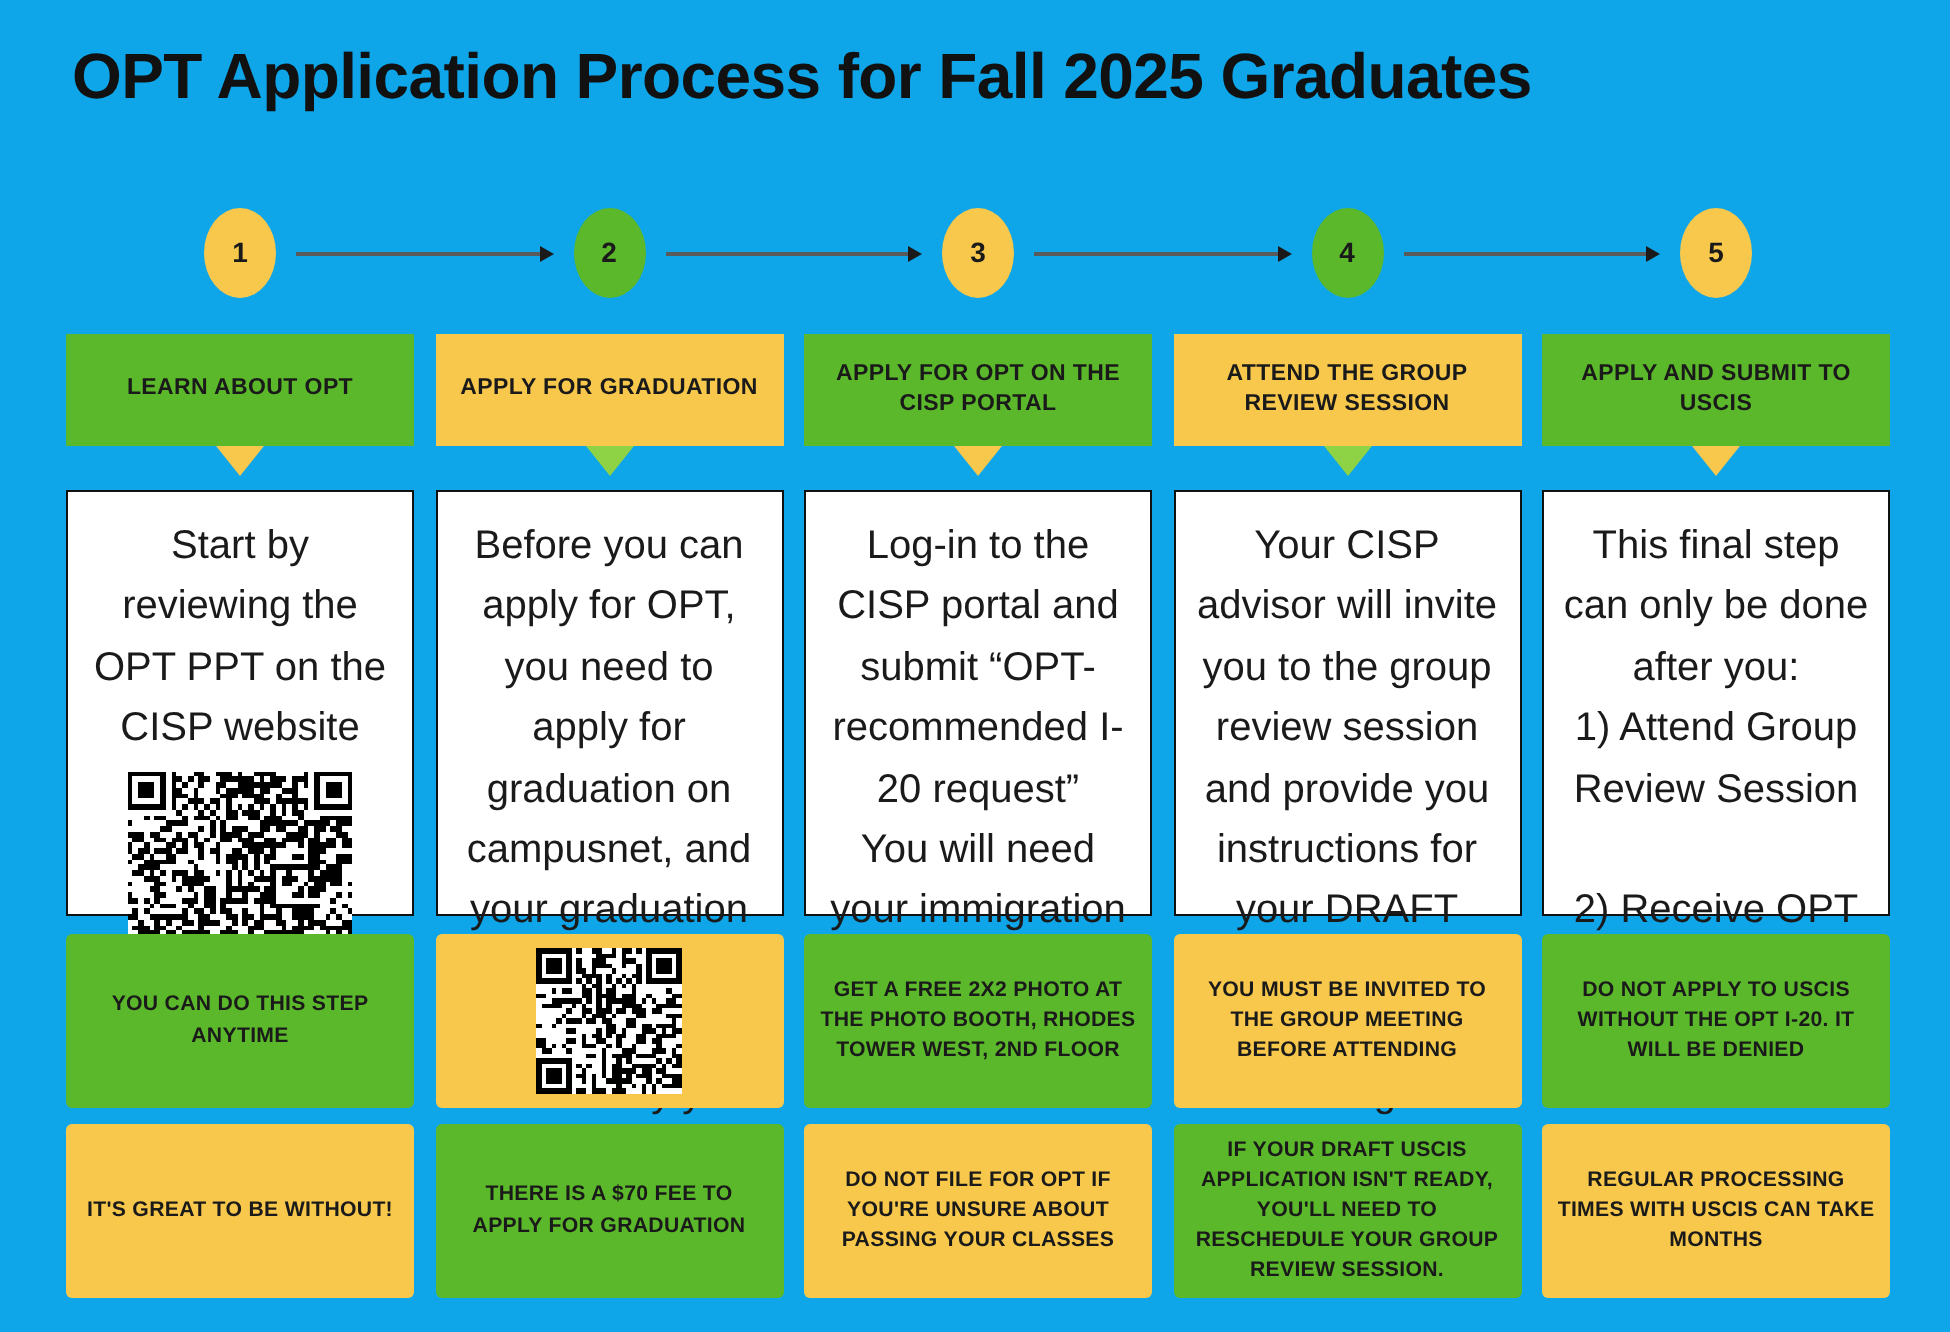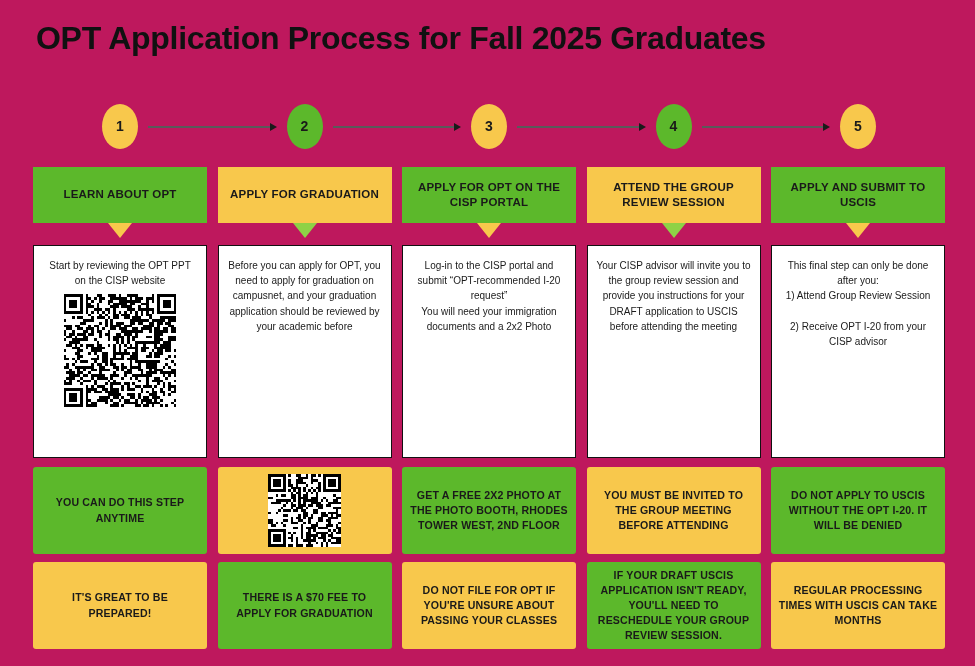--- a/index.html
+++ b/index.html
@@ -10,21 +10,21 @@
     height: 666px;
     background: #ffffff;
     font-family: "Liberation Sans", sans-serif;
     overflow: hidden;
   }
 
   #page {
     position: relative;
     width: 975px;
     height: 666px;
-    background: #be185d;
+    background: #0ea5e9;
   }
 
   
   .page-title {
     position: absolute;
     left: 36px;
     top: 20px;
     font-size: 32px;
     font-weight: bold;
     color: #111111;
@@ -137,21 +137,21 @@
     border: 1.5px solid #111111;
     background: #ffffff;
     padding: 12px 9px 8px 9px;
     display: flex;
     flex-direction: column;
     align-items: center;
   }
   .desc-text {
     width: 100%;
     text-align: center;
-    font-size: 10px;
+    font-size: 20px;
     line-height: 1.52;
     color: #1a1a1a;
     white-space: pre-line;
   }
   .qr-holder {
     margin-top: 6px;
     display: flex;
     justify-content: center;
   }
 
@@ -1970,20 +1970,20 @@
 
   <div class="tips-row row1">
       <div class="tip-box green" style="left: 0px;"><span>YOU CAN DO THIS STEP ANYTIME</span></div>
       <div class="tip-box amber has-qr" style="left: 184.5px;"><div class="qr" style="grid-template-columns: repeat(29, 2.5px); grid-template-rows: repeat(29, 2.5px);"><i class="b"></i><i class="b"></i><i class="b"></i><i class="b"></i><i class="b"></i><i class="b"></i><i class="b"></i><i class="w"></i><i class="b"></i><i class="w"></i><i class="w"></i><i class="b"></i><i class="b"></i><i class="w"></i><i class="w"></i><i class="b"></i><i class="w"></i><i class="b"></i><i class="b"></i><i class="w"></i><i class="b"></i><i class="w"></i><i class="b"></i><i class="b"></i><i class="b"></i><i class="b"></i><i class="b"></i><i class="b"></i><i class="b"></i><i class="b"></i><i class="w"></i><i class="w"></i><i class="w"></i><i class="w"></i><i class="w"></i><i class="b"></i><i class="w"></i><i class="w"></i><i class="w"></i><i class="w"></i><i class="w"></i><i class="b"></i><i class="b"></i><i class="b"></i><i class="b"></i><i class="w"></i><i class="b"></i><i class="w"></i><i class="w"></i><i class="w"></i><i class="w"></i><i class="b"></i><i class="w"></i><i class="w"></i><i class="w"></i><i class="w"></i><i class="w"></i><i class="b"></i><i class="b"></i><i class="w"></i><i class="b"></i><i class="b"></i><i class="b"></i><i class="w"></i><i class="b"></i><i class="w"></i><i class="b"></i><i class="w"></i><i class="w"></i><i class="b"></i><i class="b"></i><i class="b"></i><i class="w"></i><i class="w"></i><i class="w"></i><i class="b"></i><i class="b"></i><i class="b"></i><i class="w"></i><i class="w"></i><i class="b"></i><i class="w"></i><i class="b"></i><i class="b"></i><i class="b"></i><i class="w"></i><i class="b"></i><i class="b"></i><i class="w"></i><i class="b"></i><i class="b"></i><i class="b"></i><i class="w"></i><i class="b"></i><i class="w"></i><i class="b"></i><i class="w"></i><i class="w"></i><i class="b"></i><i class="b"></i><i class="b"></i><i class="b"></i><i class="w"></i><i class="w"></i><i class="b"></i><i class="w"></i><i class="w"></i><i class="b"></i><i class="w"></i><i class="b"></i><i class="w"></i><i class="b"></i><i class="b"></i><i class="b"></i><i class="w"></i><i class="b"></i><i class="b"></i><i class="w"></i><i class="b"></i><i class="b"></i><i class="b"></i><i class="w"></i><i class="b"></i><i class="w"></i><i class="b"></i><i class="b"></i><i class="w"></i><i class="b"></i><i class="w"></i><i class="w"></i><i class="w"></i><i class="b"></i><i class="w"></i><i class="w"></i><i class="w"></i><i class="w"></i><i class="b"></i><i class="w"></i><i class="b"></i><i class="w"></i><i class="b"></i><i class="b"></i><i class="b"></i><i class="w"></i><i class="b"></i><i class="b"></i><i class="w"></i><i class="w"></i><i class="w"></i><i class="w"></i><i class="w"></i><i class="b"></i><i class="w"></i><i class="w"></i><i class="b"></i><i class="b"></i><i class="b"></i><i class="b"></i><i class="w"></i><i class="b"></i><i class="w"></i><i class="w"></i><i class="b"></i><i class="w"></i><i class="b"></i><i class="b"></i><i class="w"></i><i class="b"></i><i class="w"></i><i class="w"></i><i class="w"></i><i class="w"></i><i class="w"></i><i class="b"></i><i class="b"></i><i class="b"></i><i class="b"></i><i class="b"></i><i class="b"></i><i class="b"></i><i class="b"></i><i class="w"></i><i class="b"></i><i class="w"></i><i class="b"></i><i class="w"></i><i class="b"></i><i class="w"></i><i class="b"></i><i class="w"></i><i class="b"></i><i class="w"></i><i class="b"></i><i class="w"></i><i class="b"></i><i class="w"></i><i class="b"></i><i class="b"></i><i class="b"></i><i class="b"></i><i class="b"></i><i class="b"></i><i class="b"></i><i class="w"></i><i class="w"></i><i class="w"></i><i class="w"></i><i class="w"></i><i class="w"></i><i class="w"></i><i class="w"></i><i class="w"></i><i class="b"></i><i class="w"></i><i class="b"></i><i class="b"></i><i class="w"></i><i class="w"></i><i class="b"></i><i class="w"></i><i class="b"></i><i class="w"></i><i class="b"></i><i class="w"></i><i class="w"></i><i class="w"></i><i class="w"></i><i class="w"></i><i class="w"></i><i class="w"></i><i class="w"></i><i class="w"></i><i class="w"></i><i class="w"></i><i class="w"></i><i class="b"></i><i class="w"></i><i class="b"></i><i class="b"></i><i class="w"></i><i class="w"></i><i class="b"></i><i class="b"></i><i class="w"></i><i class="b"></i><i class="w"></i><i class="b"></i><i class="b"></i><i class="w"></i><i class="w"></i><i class="w"></i><i class="b"></i><i class="w"></i><i class="w"></i><i class="w"></i><i class="w"></i><i class="w"></i><i class="w"></i><i class="b"></i><i class="w"></i><i class="w"></i><i class="b"></i><i class="b"></i><i class="w"></i><i class="w"></i><i class="w"></i><i class="w"></i><i class="w"></i><i class="w"></i><i class="w"></i><i class="b"></i><i class="b"></i><i class="w"></i><i class="b"></i><i class="b"></i><i class="b"></i><i class="b"></i><i class="w"></i><i class="b"></i><i class="b"></i><i class="b"></i><i class="w"></i><i class="w"></i><i class="b"></i><i class="w"></i><i class="w"></i><i class="w"></i><i class="w"></i><i class="b"></i><i class="b"></i><i class="w"></i><i class="w"></i><i class="w"></i><i class="b"></i><i class="b"></i><i class="b"></i><i class="b"></i><i class="b"></i><i class="b"></i><i class="w"></i><i class="b"></i><i class="w"></i><i class="b"></i><i class="w"></i><i class="b"></i><i class="b"></i><i class="b"></i><i class="b"></i><i class="b"></i><i class="b"></i><i class="w"></i><i class="b"></i><i class="w"></i><i class="b"></i><i class="w"></i><i class="w"></i><i class="b"></i><i class="b"></i><i class="w"></i><i class="w"></i><i class="b"></i><i class="b"></i><i class="b"></i><i class="b"></i><i class="w"></i><i class="w"></i><i class="b"></i><i class="w"></i><i class="b"></i><i class="w"></i><i class="w"></i><i class="b"></i><i class="w"></i><i class="b"></i><i class="w"></i><i class="w"></i><i class="b"></i><i class="b"></i><i class="b"></i><i class="b"></i><i class="w"></i><i class="w"></i><i class="w"></i><i class="b"></i><i class="b"></i><i class="b"></i><i class="b"></i><i class="b"></i><i class="w"></i><i class="w"></i><i class="w"></i><i class="w"></i><i class="w"></i><i class="w"></i><i class="b"></i><i class="w"></i><i class="w"></i><i class="b"></i><i class="b"></i><i class="w"></i><i class="b"></i><i class="b"></i><i class="b"></i><i class="w"></i><i class="b"></i><i class="b"></i><i class="w"></i><i class="b"></i><i class="b"></i><i class="b"></i><i class="w"></i><i class="b"></i><i class="b"></i><i class="w"></i><i class="w"></i><i class="w"></i><i class="w"></i><i class="w"></i><i class="w"></i><i class="w"></i><i class="w"></i><i class="w"></i><i class="b"></i><i class="w"></i><i class="w"></i><i class="w"></i><i class="b"></i><i class="w"></i><i class="b"></i><i class="b"></i><i class="b"></i><i class="w"></i><i class="b"></i><i class="w"></i><i class="w"></i><i class="w"></i><i class="w"></i><i class="b"></i><i class="b"></i><i class="w"></i><i class="w"></i><i class="w"></i><i class="w"></i><i class="b"></i><i class="b"></i><i class="b"></i><i class="w"></i><i class="w"></i><i class="w"></i><i class="w"></i><i class="b"></i><i class="w"></i><i class="b"></i><i class="b"></i><i class="b"></i><i class="w"></i><i class="b"></i><i class="b"></i><i class="w"></i><i class="b"></i><i class="b"></i><i class="w"></i><i class="w"></i><i class="w"></i><i class="b"></i><i class="b"></i><i class="w"></i><i class="w"></i><i class="w"></i><i class="w"></i><i class="w"></i><i class="w"></i><i class="w"></i><i class="b"></i><i class="w"></i><i class="b"></i><i class="w"></i><i class="w"></i><i class="b"></i><i class="w"></i><i class="w"></i><i class="w"></i><i class="w"></i><i class="w"></i><i class="w"></i><i class="w"></i><i class="w"></i><i class="w"></i><i class="w"></i><i class="b"></i><i class="b"></i><i class="w"></i><i class="w"></i><i class="b"></i><i class="b"></i><i class="w"></i><i class="b"></i><i class="b"></i><i class="w"></i><i class="b"></i><i class="b"></i><i class="b"></i><i class="b"></i><i class="w"></i><i class="w"></i><i class="w"></i><i class="w"></i><i class="w"></i><i class="w"></i><i class="w"></i><i class="b"></i><i class="b"></i><i class="w"></i><i class="w"></i><i class="w"></i><i class="w"></i><i class="b"></i><i class="w"></i><i class="b"></i><i class="b"></i><i class="w"></i><i class="b"></i><i class="w"></i><i class="w"></i><i class="w"></i><i class="b"></i><i class="b"></i><i class="b"></i><i class="w"></i><i class="b"></i><i class="w"></i><i class="b"></i><i class="b"></i><i class="w"></i><i class="w"></i><i class="w"></i><i class="w"></i><i class="w"></i><i class="w"></i><i class="w"></i><i class="w"></i><i class="w"></i><i class="b"></i><i class="w"></i><i class="b"></i><i class="b"></i><i class="w"></i><i class="b"></i><i class="w"></i><i class="b"></i><i class="b"></i><i class="w"></i><i class="w"></i><i class="b"></i><i class="b"></i><i class="w"></i><i class="w"></i><i class="b"></i><i class="b"></i><i class="b"></i><i class="b"></i><i class="w"></i><i class="b"></i><i class="b"></i><i class="w"></i><i class="w"></i><i class="w"></i><i class="w"></i><i class="b"></i><i class="b"></i><i class="w"></i><i class="b"></i><i class="w"></i><i class="w"></i><i class="b"></i><i class="b"></i><i class="w"></i><i class="w"></i><i class="b"></i><i class="w"></i><i class="w"></i><i class="w"></i><i class="b"></i><i class="b"></i><i class="w"></i><i class="b"></i><i class="b"></i><i class="w"></i><i class="w"></i><i class="w"></i><i class="w"></i><i class="b"></i><i class="b"></i><i class="w"></i><i class="b"></i><i class="w"></i><i class="b"></i><i class="w"></i><i class="w"></i><i class="w"></i><i class="b"></i><i class="b"></i><i class="b"></i><i class="w"></i><i class="w"></i><i class="b"></i><i class="w"></i><i class="b"></i><i class="w"></i><i class="w"></i><i class="b"></i><i class="w"></i><i class="w"></i><i class="w"></i><i class="w"></i><i class="b"></i><i class="w"></i><i class="w"></i><i class="w"></i><i class="b"></i><i class="w"></i><i class="b"></i><i class="b"></i><i class="w"></i><i class="w"></i><i class="w"></i><i class="b"></i><i class="w"></i><i class="w"></i><i class="w"></i><i class="w"></i><i class="w"></i><i class="w"></i><i class="b"></i><i class="w"></i><i class="w"></i><i class="w"></i><i class="b"></i><i class="b"></i><i class="b"></i><i class="w"></i><i class="w"></i><i class="w"></i><i class="b"></i><i class="b"></i><i class="b"></i><i class="w"></i><i class="b"></i><i class="w"></i><i class="w"></i><i class="w"></i><i class="w"></i><i class="w"></i><i class="w"></i><i class="w"></i><i class="w"></i><i class="w"></i><i class="w"></i><i class="w"></i><i class="b"></i><i class="b"></i><i class="w"></i><i class="b"></i><i class="w"></i><i class="b"></i><i class="b"></i><i class="b"></i><i class="b"></i><i class="w"></i><i class="b"></i><i class="b"></i><i class="b"></i><i class="b"></i><i class="w"></i><i class="w"></i><i class="w"></i><i class="b"></i><i class="b"></i><i class="b"></i><i class="b"></i><i class="b"></i><i class="b"></i><i class="b"></i><i class="b"></i><i class="b"></i><i class="w"></i><i class="w"></i><i class="w"></i><i class="w"></i><i class="w"></i><i class="w"></i><i class="b"></i><i class="w"></i><i class="w"></i><i class="b"></i><i class="w"></i><i class="b"></i><i class="w"></i><i class="w"></i><i class="w"></i><i class="w"></i><i class="w"></i><i class="b"></i><i class="w"></i><i class="b"></i><i class="w"></i><i class="b"></i><i class="b"></i><i class="w"></i><i class="w"></i><i class="w"></i><i class="w"></i><i class="w"></i><i class="b"></i><i class="w"></i><i class="b"></i><i class="w"></i><i class="b"></i><i class="w"></i><i class="w"></i><i class="b"></i><i class="w"></i><i class="b"></i><i class="b"></i><i class="w"></i><i class="w"></i><i class="b"></i><i class="b"></i><i class="b"></i><i class="b"></i><i class="b"></i><i class="w"></i><i class="b"></i><i class="w"></i><i class="b"></i><i class="b"></i><i class="b"></i><i class="w"></i><i class="b"></i><i class="b"></i><i class="b"></i><i class="w"></i><i class="b"></i><i class="w"></i><i class="w"></i><i class="b"></i><i class="w"></i><i class="w"></i><i class="w"></i><i class="b"></i><i class="w"></i><i class="b"></i><i class="b"></i><i class="b"></i><i class="b"></i><i class="b"></i><i class="w"></i><i class="b"></i><i class="b"></i><i class="w"></i><i class="b"></i><i class="b"></i><i class="w"></i><i class="w"></i><i class="w"></i><i class="b"></i><i class="w"></i><i class="b"></i><i class="b"></i><i class="b"></i><i class="w"></i><i class="b"></i><i class="w"></i><i class="b"></i><i class="b"></i><i class="w"></i><i class="b"></i><i class="w"></i><i class="b"></i><i class="w"></i><i class="b"></i><i class="b"></i><i class="w"></i><i class="b"></i><i class="w"></i><i class="b"></i><i class="b"></i><i class="b"></i><i class="w"></i><i class="w"></i><i class="b"></i><i class="b"></i><i class="b"></i><i class="b"></i><i class="b"></i><i class="w"></i><i class="b"></i><i class="b"></i><i class="b"></i><i class="w"></i><i class="b"></i><i class="w"></i><i class="w"></i><i class="b"></i><i class="w"></i><i class="b"></i><i class="w"></i><i class="w"></i><i class="b"></i><i class="b"></i><i class="b"></i><i class="b"></i><i class="b"></i><i class="w"></i><i class="w"></i><i class="w"></i><i class="b"></i><i class="w"></i><i class="b"></i><i class="w"></i><i class="w"></i><i class="b"></i><i class="b"></i><i class="b"></i><i class="w"></i><i class="w"></i><i class="w"></i><i class="w"></i><i class="w"></i><i class="b"></i><i class="w"></i><i class="w"></i><i class="w"></i><i class="w"></i><i class="b"></i><i class="w"></i><i class="w"></i><i class="w"></i><i class="w"></i><i class="b"></i><i class="w"></i><i class="w"></i><i class="b"></i><i class="w"></i><i class="b"></i><i class="w"></i><i class="b"></i><i class="w"></i><i class="b"></i><i class="b"></i><i class="b"></i><i class="b"></i><i class="b"></i><i class="b"></i><i class="b"></i><i class="b"></i><i class="b"></i><i class="b"></i><i class="b"></i><i class="w"></i><i class="b"></i><i class="b"></i><i class="w"></i><i class="b"></i><i class="b"></i><i class="b"></i><i class="w"></i><i class="b"></i><i class="b"></i><i class="b"></i><i class="w"></i><i class="w"></i><i class="w"></i><i class="b"></i><i class="w"></i><i class="b"></i><i class="w"></i><i class="w"></i><i class="w"></i><i class="w"></i><i class="w"></i></div></div>
       <div class="tip-box green" style="left: 369px;"><span>GET A FREE 2X2 PHOTO AT THE PHOTO BOOTH, RHODES TOWER WEST, 2ND FLOOR</span></div>
       <div class="tip-box amber" style="left: 553.5px;"><span>YOU MUST BE INVITED TO THE GROUP MEETING BEFORE ATTENDING</span></div>
       <div class="tip-box green" style="left: 738px;"><span>DO NOT APPLY TO USCIS WITHOUT THE OPT I-20. IT WILL BE DENIED</span></div>
     </div>
 
   <div class="tips-row row2">
-      <div class="tip-box amber" style="left: 0px;"><span>IT'S GREAT TO BE PREPARED!</span></div>
+      <div class="tip-box amber" style="left: 0px;"><span>IT'S GREAT TO BE WITHOUT!</span></div>
       <div class="tip-box green" style="left: 184.5px;"><span>THERE IS A $70 FEE TO APPLY FOR GRADUATION</span></div>
       <div class="tip-box amber" style="left: 369px;"><span>DO NOT FILE FOR OPT IF YOU'RE UNSURE ABOUT PASSING YOUR CLASSES</span></div>
       <div class="tip-box green" style="left: 553.5px;"><span>IF YOUR DRAFT USCIS APPLICATION ISN'T READY, YOU'LL NEED TO RESCHEDULE YOUR GROUP REVIEW SESSION.</span></div>
       <div class="tip-box amber" style="left: 738px;"><span>REGULAR PROCESSING TIMES WITH USCIS CAN TAKE MONTHS</span></div>
     </div>
 
 </div>
 
 </body></html>

